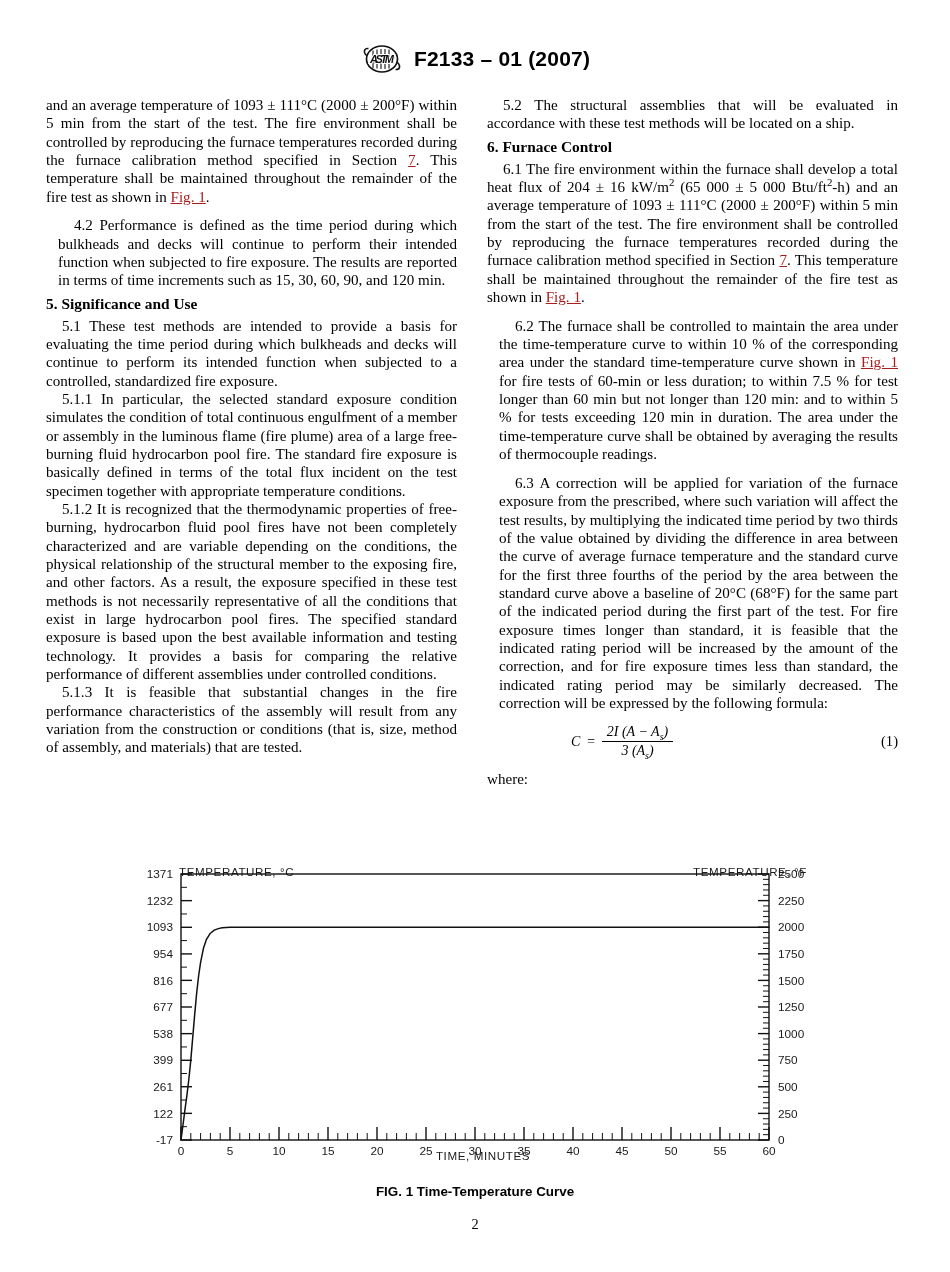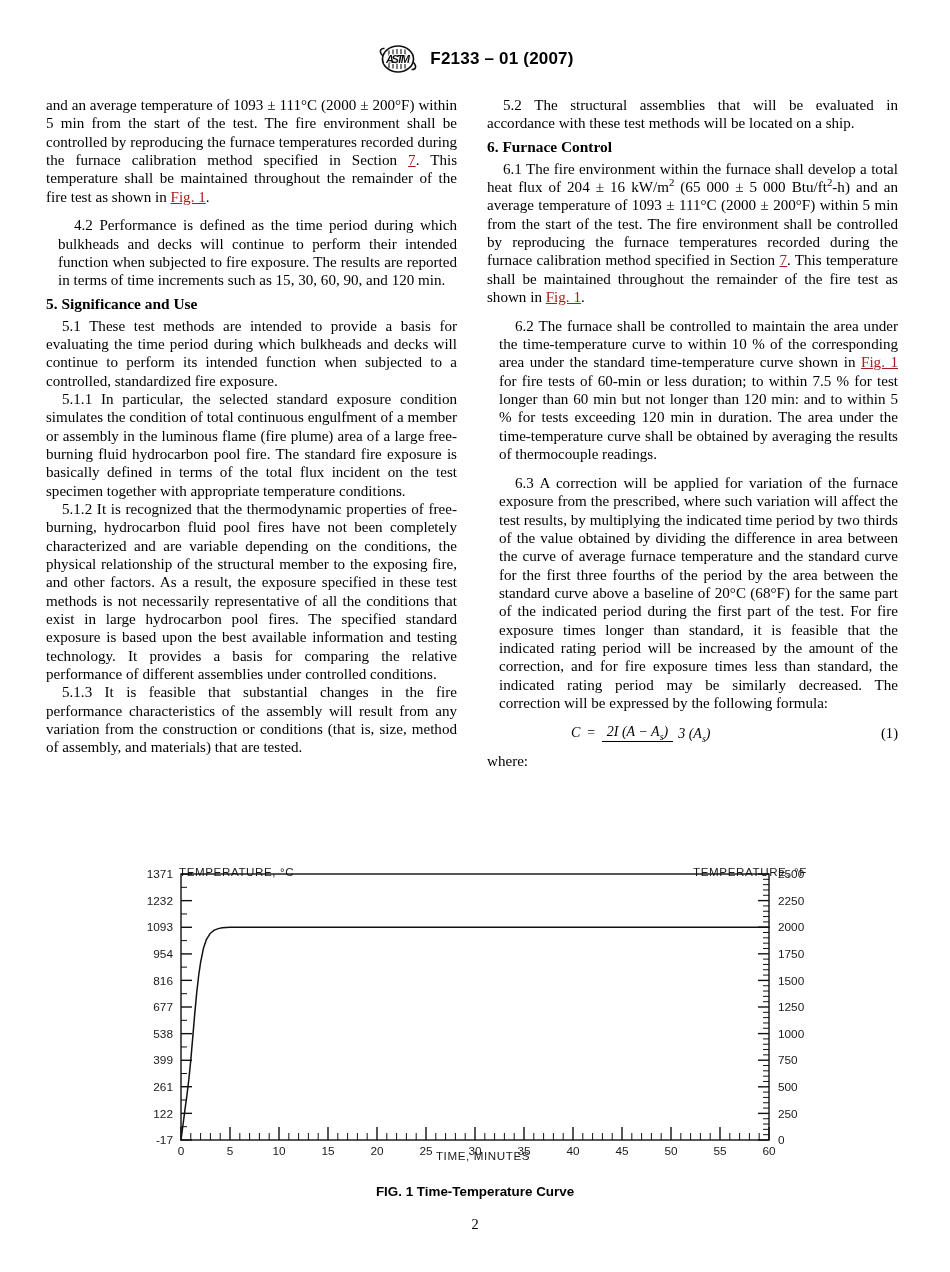--- a/index.html
+++ b/index.html
@@ -33,21 +33,21 @@
   }
   .astm-logo {
     width: 44px;
     height: 30px;
     flex: 0 0 auto;
     display: block;
   }
   .doc-designation {
     font-family: "Liberation Sans", sans-serif;
     font-weight: bold;
-    font-size: 17px;
+    font-size: 21px;
     letter-spacing: 0.2px;
     white-space: nowrap;
   }
 
   
   .columns {
     position: absolute;
     top: 96px;
     left: 46px;
     width: 860px;
@@ -100,21 +100,21 @@
   .eq-body {
     display: flex;
     align-items: center;
     gap: 6px;
     justify-content: center;
     flex: 0 0 auto;
     margin-left: 84px;
   }
   .eq-frac {
     display: inline-flex;
-    flex-direction: row;
+    flex-direction: column;
     align-items: center;
     line-height: 1.16;
   }
   .eq-num {
     padding: 0 5px 1px 5px;
     border-bottom: 1px solid #000;
   }
   .eq-den {
     padding: 1px 5px 0 5px;
     text-align: center;

